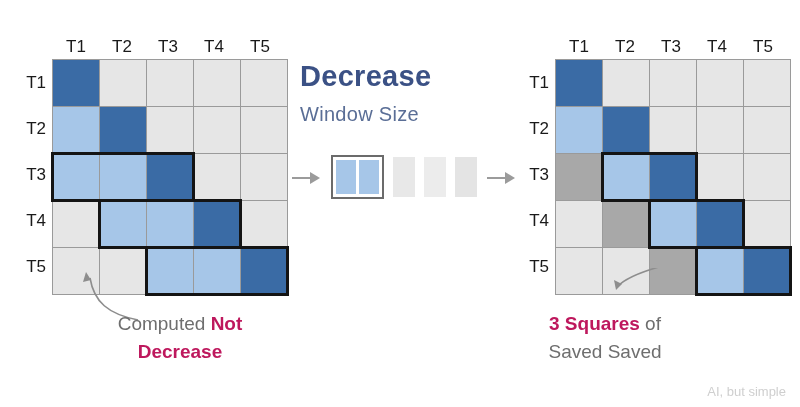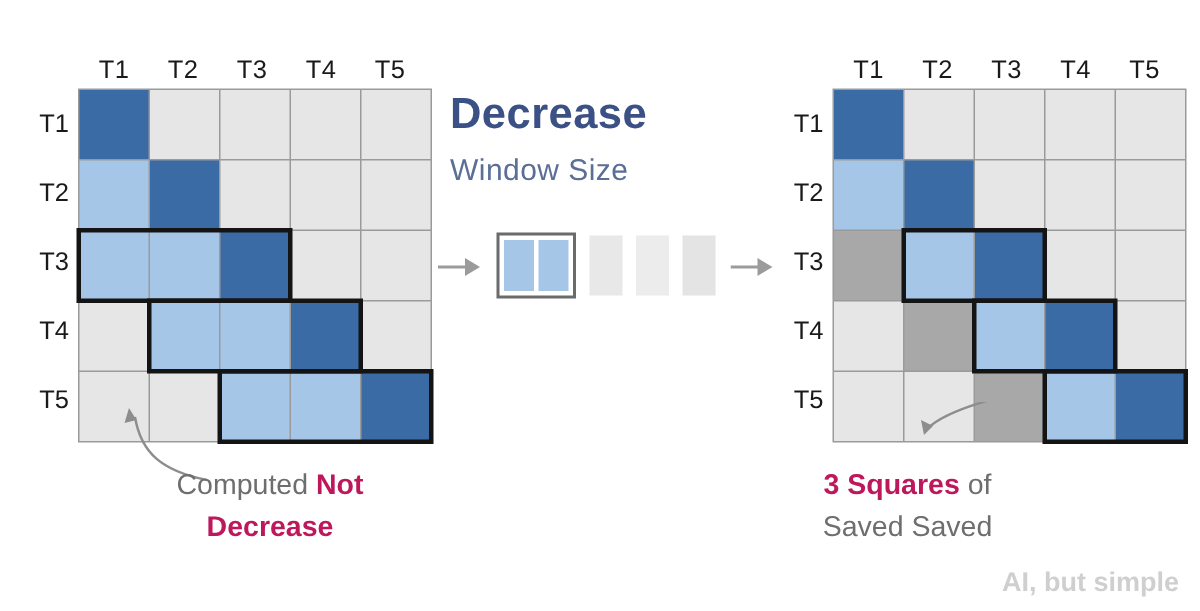--- a/index.html
+++ b/index.html
@@ -68,21 +68,21 @@
 
   
   .caption{
     position:absolute;text-align:center;font-size:19px;
     color:#6e6e6e;line-height:1.45;
   }
   .caption b{color:#be185d;font-weight:bold;}
 
   .watermark{
     position:absolute;right:14px;bottom:8px;
-    font-size:18px;color:#cfcfcf;font-weight:bold;
+    font-size:13px;color:#cfcfcf;
   }
   .leader{position:absolute;pointer-events:none;}
 </style>
 </head>
 <body>
 
 <div class="stage">
 
   <div class="matrix">
 

